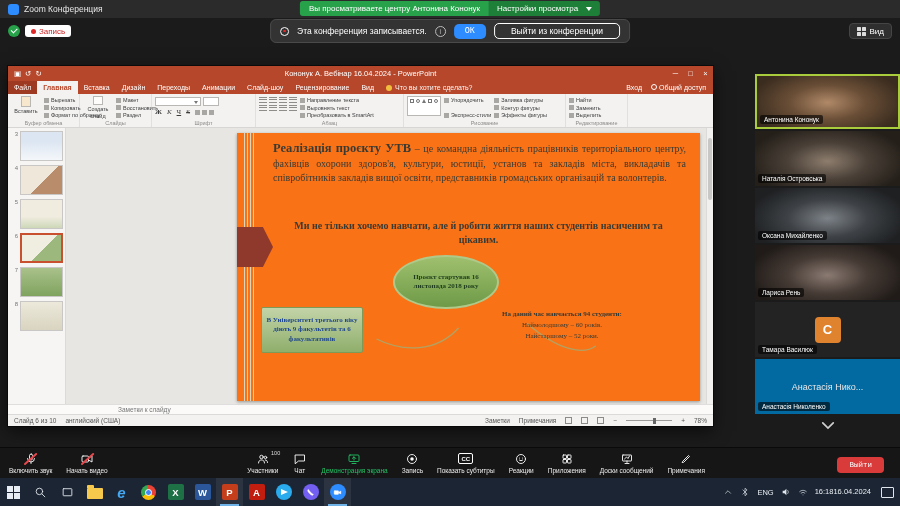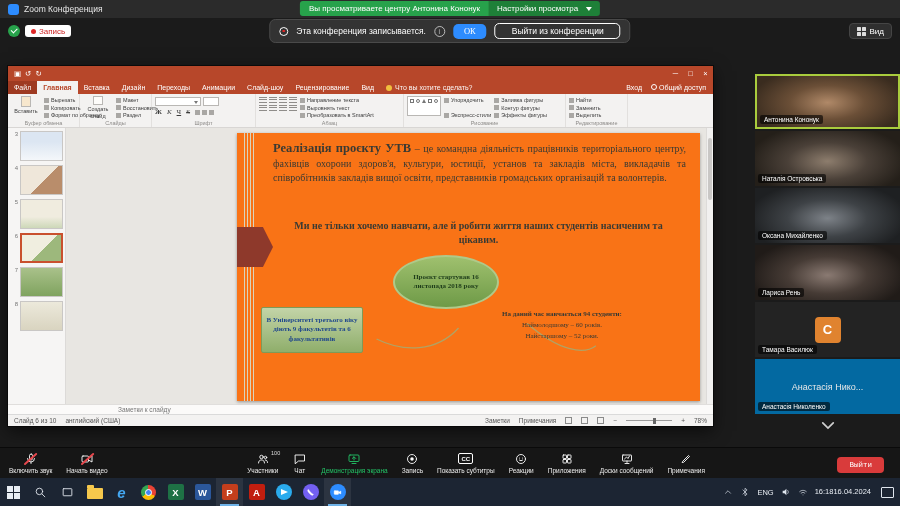--- a/index.html
+++ b/index.html
@@ -19,21 +19,21 @@
   .nb{position:absolute;top:18px;left:0;width:900px;height:26px;display:flex;align-items:center;background:#1b1b1b}
   .recwrap{display:flex;align-items:center;gap:5px;margin-left:8px}
   .shield{width:12px;height:12px;border-radius:50%;background:#27A24B;position:relative}
   .shield::after{content:"";position:absolute;left:3px;top:3.4px;width:5px;height:2.5px;border-left:1.4px solid #fff;border-bottom:1.4px solid #fff;transform:rotate(-45deg)}
   .recpill{background:#fff;border-radius:3px;display:flex;align-items:center;gap:3px;padding:1.5px 6px;font-size:8px;color:#C22}
   .rdot{width:5px;height:5px;border-radius:50%;background:#E02828}
   .notice{position:absolute;left:50%;transform:translateX(-50%);display:flex;align-items:center;gap:8px;background:#333;border:1px solid #4a4a4a;border-radius:6px;padding:3px 9px;color:#fff;font-size:8.5px}
   .rg2{width:9px;height:9px;border:1.3px solid #fff;border-radius:50%;position:relative;flex:0 0 auto}
   .rg2::after{content:"";position:absolute;inset:2.2px;background:#E02828;border-radius:50%}
   .info{width:11px;height:11px;border:1px solid #bbb;border-radius:50%;color:#bbb;font-size:7px;display:flex;align-items:center;justify-content:center;flex:0 0 auto}
-  .okbtn{background:#2D8CFF;color:#fff;border:none;border-radius:5px;font-size:8.5px;padding:2.5px 11px;font-family:Liberation Serif, serif}
+  .okbtn{background:#2D8CFF;color:#fff;border:none;border-radius:5px;font-size:8.5px;padding:2.5px 11px;font-family:Liberation Mono, monospace}
   .leavebtn{background:transparent;border:1px solid #fff;border-radius:5px;font-size:8.5px;padding:2px 16px;color:#fff;font-family:inherit}
   .viewbtn{margin-left:auto;margin-right:8px;display:flex;align-items:center;gap:4px;background:#2f2f2f;border:1px solid #454545;border-radius:4px;color:#fff;font-size:8px;padding:2.5px 7px}
   .gridic{display:grid;grid-template-columns:4px 4px;grid-template-rows:4px 4px;gap:1px}
   .gridic i{background:#ddd;border-radius:.5px}
 
   
   .ppt{position:absolute;left:8px;top:66px;width:705px;height:360px;background:#fff;box-shadow:0 0 0 1px rgba(0,0,0,.5),0 5px 16px rgba(0,0,0,.6)}
   .ptitle{height:15px;background:#B7472A;color:#fff;display:flex;align-items:center;position:relative;font-size:7.5px}
   .qat{display:flex;gap:4px;margin-left:6px;z-index:1;font-size:7.5px}
   .ptt{position:absolute;left:0;right:0;text-align:center;font-size:7.5px}
@@ -204,20 +204,21 @@
     </div>
   </div>
 
   <div class="ppt">
     <div class="ptitle">
       <div class="qat">
         <span>▣</span>
         <span>↺</span>
         <span>↻</span>
       </div>
+      <span class="ptt">Кононук А. Вебінар 16.04.2024 - PowerPoint</span>
       <div class="wctl">
         <span class="wc">─</span>
         <span class="wc">□</span>
         <span class="wc">×</span>
       </div>
     </div>
 
     <div class="tabs">
       <span class="tab file">Файл</span>
       <span class="tab sel">Главная</span>

